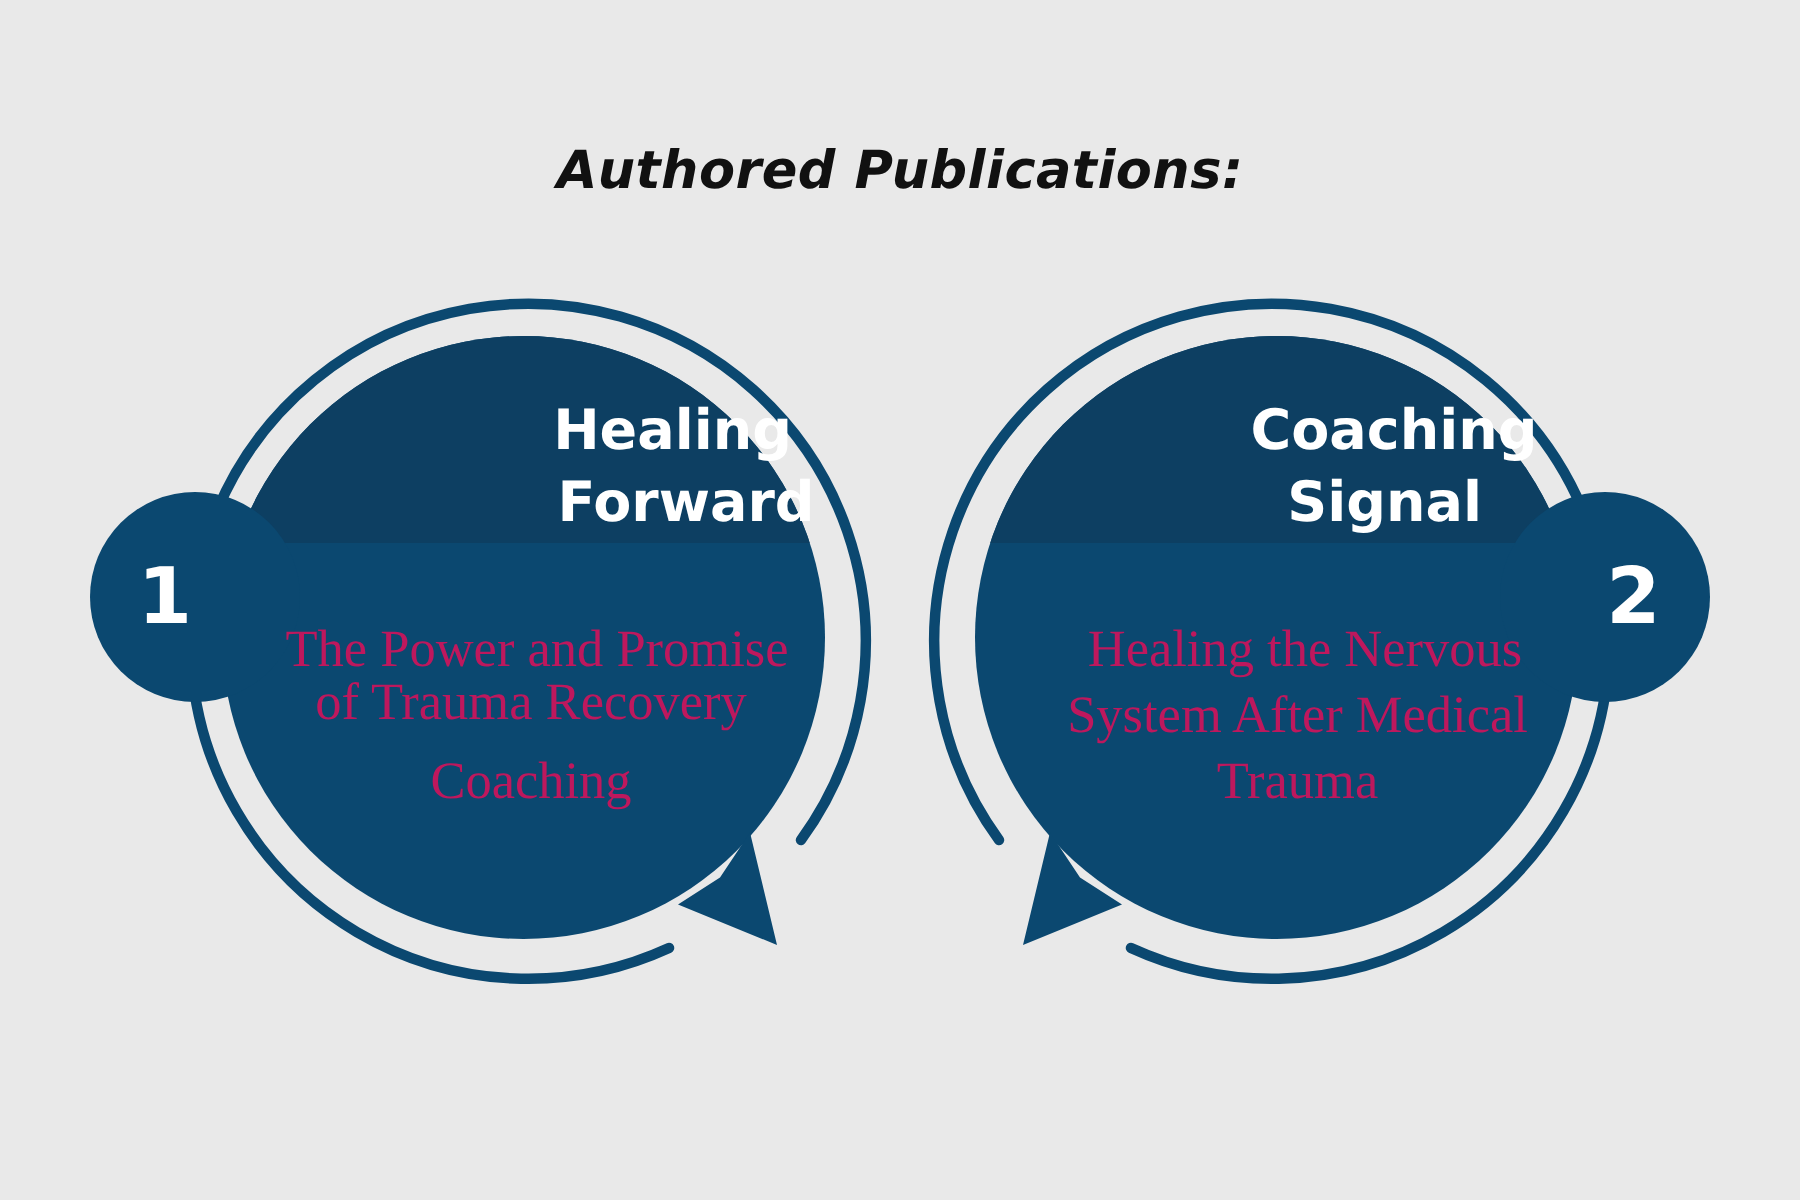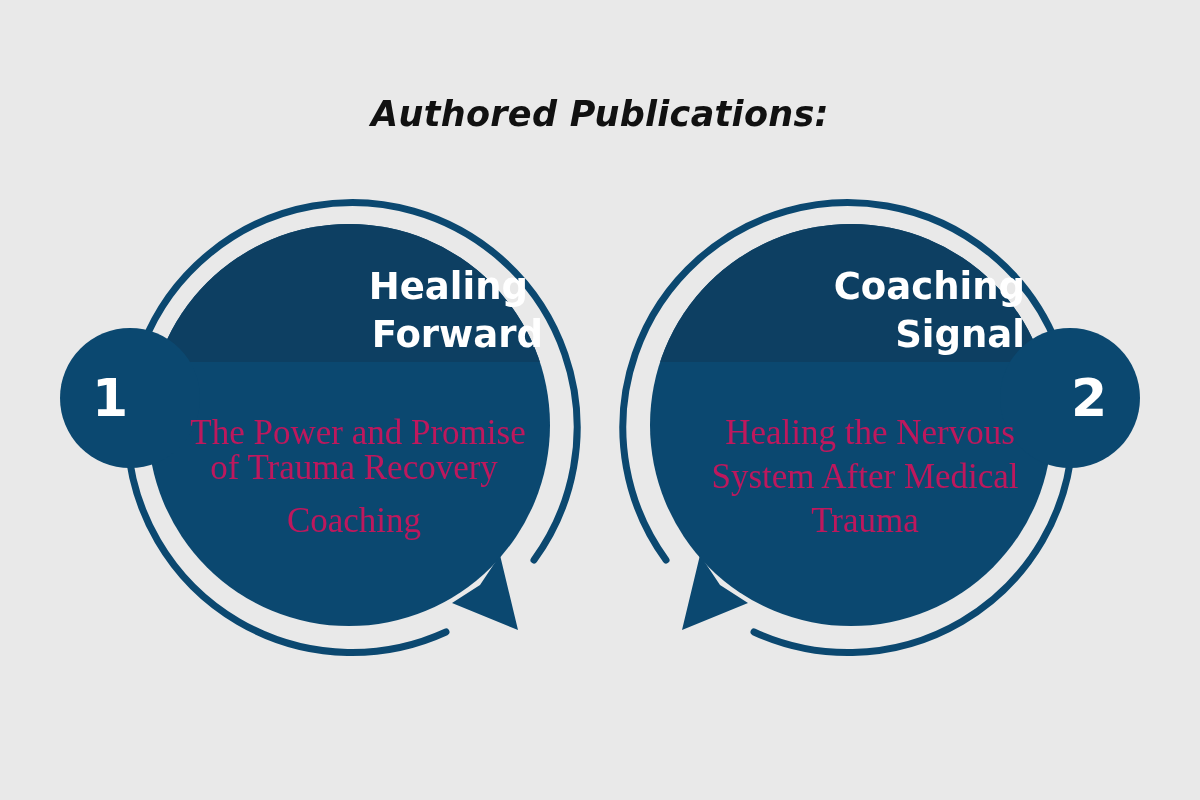--- a/index.html
+++ b/index.html
@@ -102,16 +102,16 @@
 
 <div class="bubble-number" style="left:40px; top:368px;">1</div>
 <div class="bubble-title" style="left:168px; top:263px;">Healing</div>
 <div class="bubble-title" style="left:183px; top:311px;">Forward</div>
 <div class="bubble-subtitle" style="left:168px; top:411px;">The Power and Promise</div>
 <div class="bubble-subtitle" style="left:164px; top:446px;">of Trauma Recovery</div>
 <div class="bubble-subtitle" style="left:164px; top:499px;">Coaching</div>
 
 <div class="bubble-number" style="left:1019px; top:368px;">2</div>
 <div class="bubble-title" style="left:665px; top:263px;">Coaching</div>
-<div class="bubble-title" style="left:665px; top:311px;">Signal</div>
+<div class="bubble-title" style="left:628px; top:311px;">Signal</div>
 <div class="bubble-subtitle" style="left:680px; top:411px;">Healing the Nervous</div>
 <div class="bubble-subtitle" style="left:675px; top:455px;">System After Medical</div>
 <div class="bubble-subtitle" style="left:675px; top:499px;">Trauma</div>
 
 </body></html>

